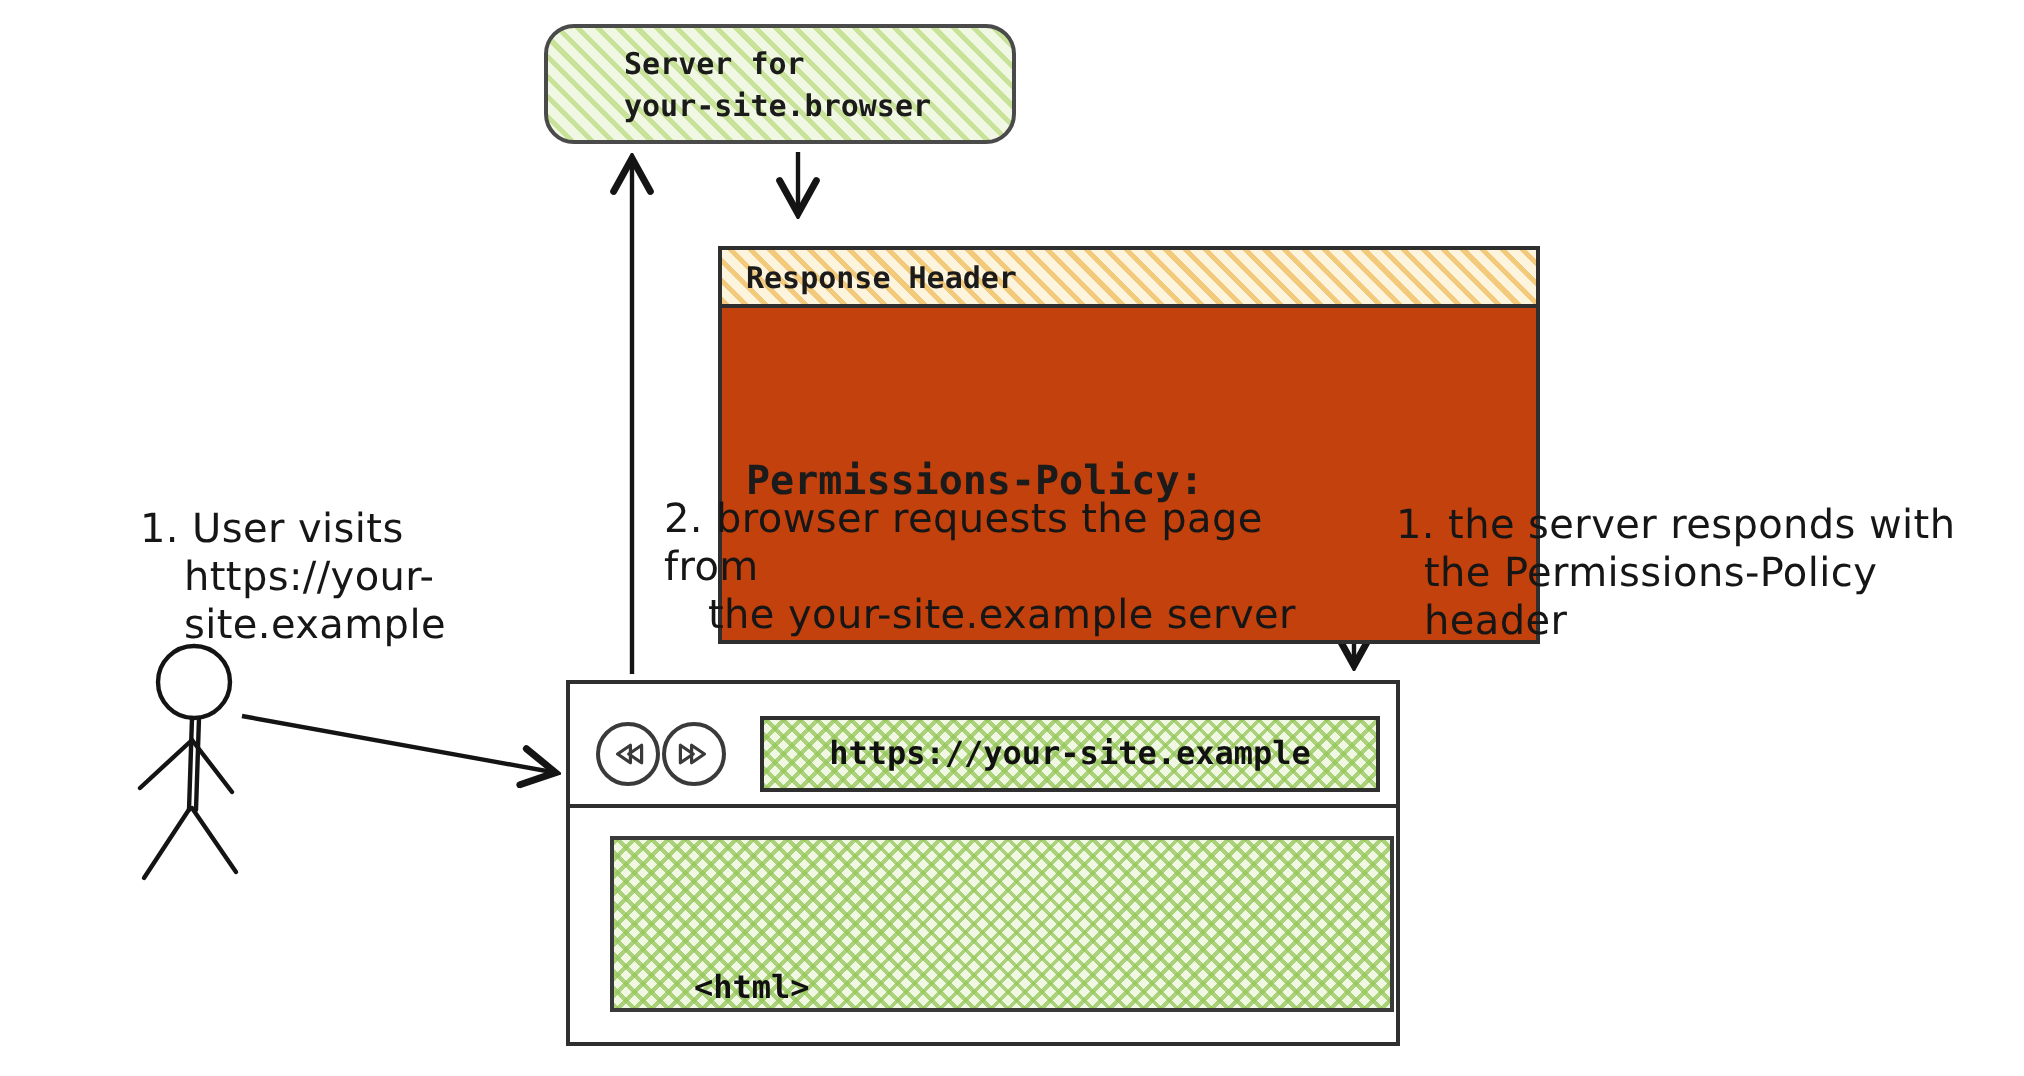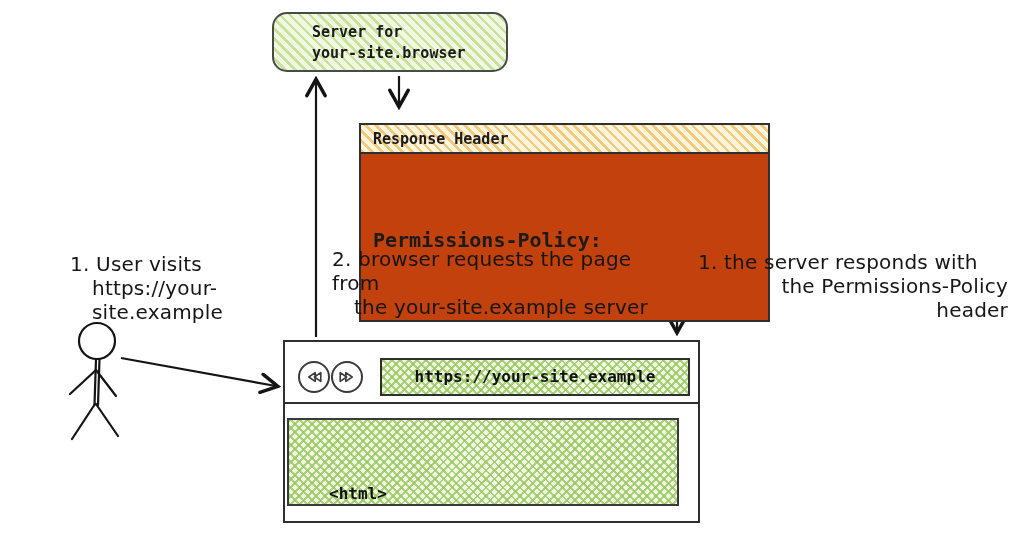--- a/index.html
+++ b/index.html
@@ -46,21 +46,21 @@
   #response-box .indent{padding-left:33px;}
 
   
   .note{font-size:20px;line-height:24px;color:#161616;letter-spacing:.2px;}
   .note .l2{display:block;}
   #note1{left:70px;top:252px;width:260px;}
   #note1 .l2{padding-left:22px;}
   #note2{left:332px;top:234px;width:330px;margin-top:13px;}
   #note2 .l2{padding-left:22px;}
   #note3{left:698px;top:250px;width:310px;}
-  #note3 .l2{padding-left:14px;text-align:right;}
+  #note3 .l2{padding-left:14px;}
 
   
   #browser{
     left:283px;top:340px;width:417px;height:183px;box-sizing:border-box;
     border:2px solid #2f2f2f;background:#ffffff;
   }
   #browser .toolbar{
     position:relative;height:62px;box-sizing:border-box;border-bottom:2px solid #2f2f2f;
   }
   .navbtn{
@@ -69,21 +69,21 @@
     display:flex;align-items:center;justify-content:center;background:#ffffff;
   }
   #back-btn{left:13px;}
   #fwd-btn{left:46px;}
   #url-bar{
     position:absolute;left:95px;top:16px;width:310px;height:38px;box-sizing:border-box;
     border:2px solid #2f2f2f;
     text-align:center;font-size:16px;line-height:34px;color:#111;
   }
   #content-box{
-    position:absolute;left:2px;top:76px;width:392px;height:88px;box-sizing:border-box;
+    position:absolute;left:20px;top:76px;width:392px;height:88px;box-sizing:border-box;
     border:2px solid #3a3a3a;
     padding:16px 0 0 40px;font-size:16px;line-height:23px;color:#111;white-space:pre;
   }
 
   
   #overlay{left:0;top:0;width:1012px;height:538px;pointer-events:none;}
 </style>
 </head>
 <body>
 

